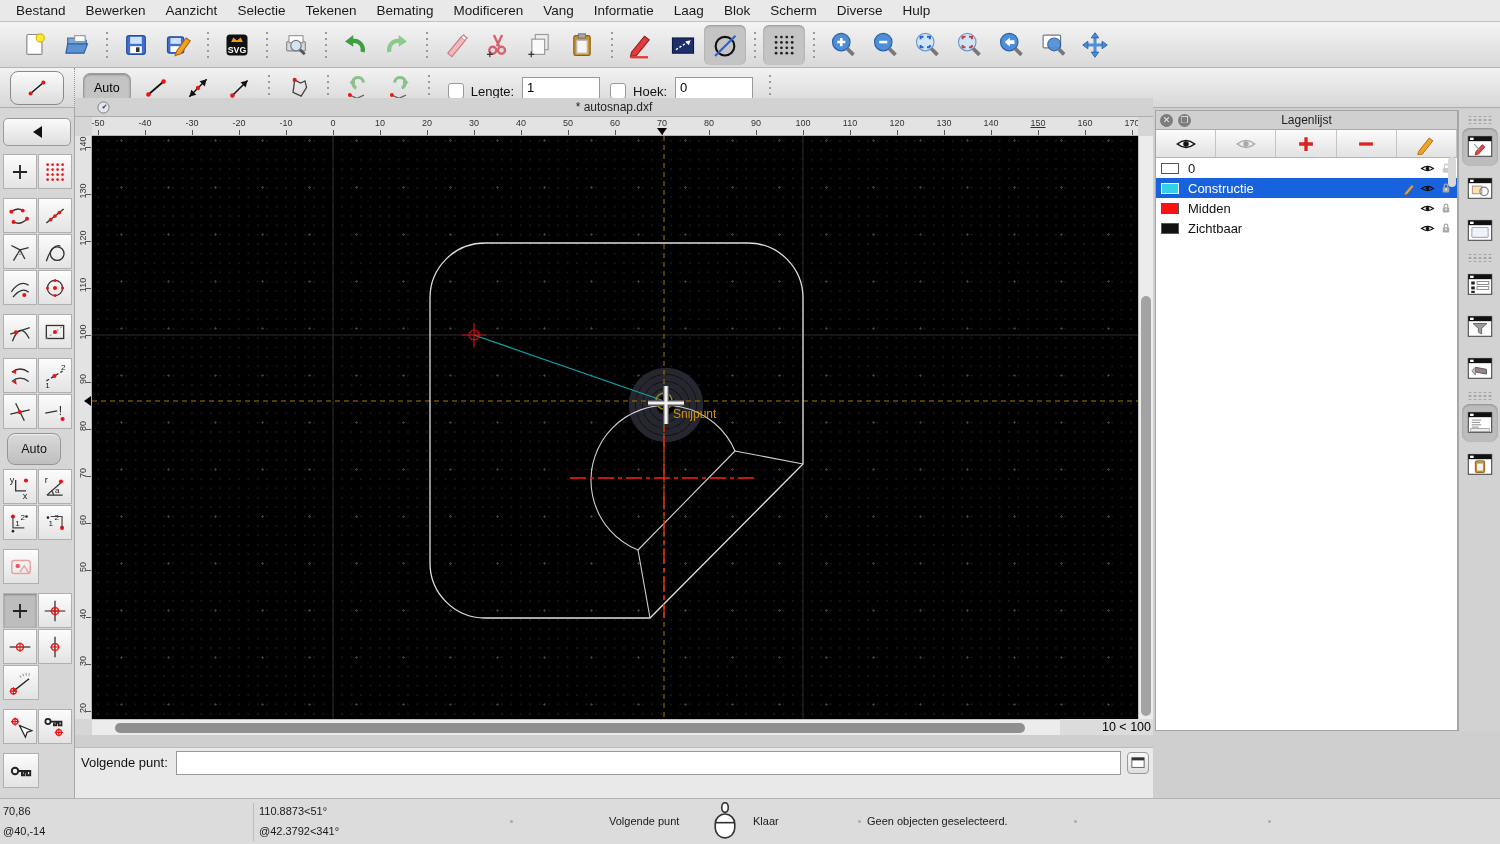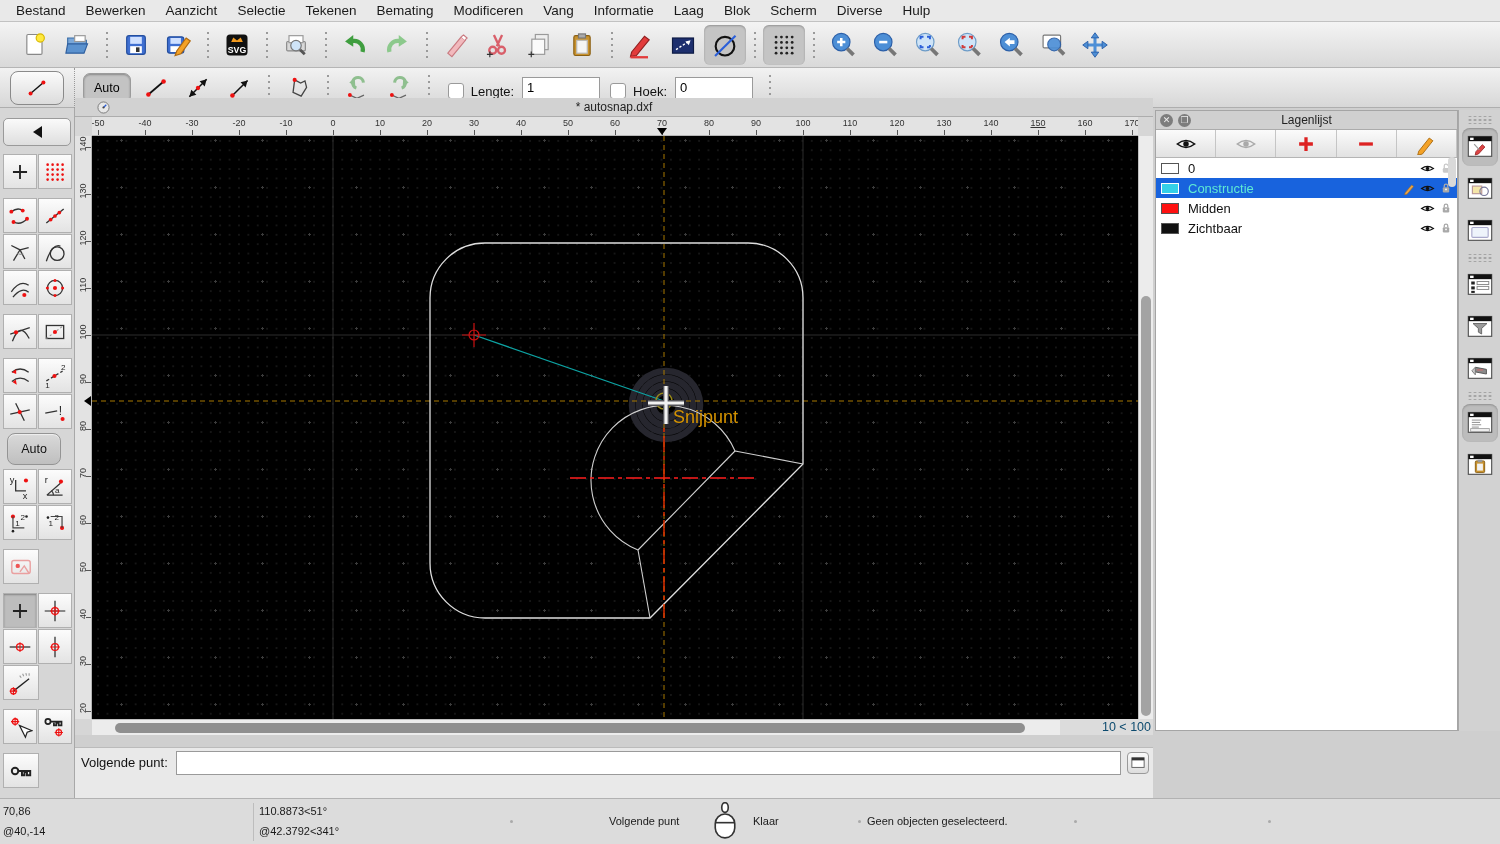--- a/index.html
+++ b/index.html
@@ -41,43 +41,43 @@
   .htick{position:absolute;bottom:0;width:1px;height:5px;background:#555;}
   #hmarker{position:absolute;bottom:0;width:0;height:0;border-left:5px solid transparent;border-right:5px solid transparent;border-top:7px solid #000;transform:translateX(-5px);}
   #vruler{position:absolute;left:0;top:38px;width:17px;height:583px;background:#e3e3e3;border-right:1px solid #b5b5b5;overflow:hidden;box-sizing:border-box;}
   .vtick-label{position:absolute;left:0px;width:16px;text-align:center;font-size:9px;color:#333;transform:rotate(-90deg);}
   .vtick{position:absolute;right:0;width:5px;height:1px;background:#555;}
   #vmarker{position:absolute;right:0;width:0;height:0;border-top:5px solid transparent;border-bottom:5px solid transparent;border-right:7px solid #000;transform:translateY(-5px);}
   #canvas{position:absolute;left:17px;top:38px;width:1046px;height:583px;background-color:#000;
     background-image:radial-gradient(circle,#3b3b3b 1.1px,transparent 1.4px),radial-gradient(circle,#161616 .8px,transparent 1px);
     background-size:47px 47px,9.4px 9.4px;background-position:6px 28px,1.4px .2px;overflow:hidden;}
   #canvas svg{position:absolute;left:0;top:0;}
-  #snaplabel{position:absolute;left:581px;top:271px;color:#d49200;font-size:18px;}
+  #snaplabel{position:absolute;left:581px;top:271px;color:#d49200;font-size:12px;}
   #vscroll{position:absolute;left:1063px;top:38px;width:15px;height:583px;background:#ececec;border-left:1px solid #c0c0c0;box-sizing:border-box;}
   #vscroll .thumb{position:absolute;left:2px;top:160px;width:10px;height:420px;background:#a3a3a3;border-radius:6px;}
   #hscroll{position:absolute;left:17px;top:621px;width:968px;height:16px;background:#ececec;border-top:1px solid #c0c0c0;box-sizing:border-box;}
   #hscroll .thumb{position:absolute;left:23px;top:3px;width:910px;height:10px;background:#8f8f8f;border-radius:6px;}
-  #zoomstat{position:absolute;left:985px;top:621px;width:93px;height:16px;background:#dcdcdc;font-size:12.5px;color:#0c4a6e;text-align:right;line-height:17px;padding-right:2px;box-sizing:border-box;}
+  #zoomstat{position:absolute;left:985px;top:621px;width:93px;height:16px;background:#dcdcdc;font-size:12.5px;color:#000000;text-align:right;line-height:17px;padding-right:2px;box-sizing:border-box;}
   
   #cmdpanel{position:absolute;left:75px;top:747px;width:1078px;height:51px;background:#e9e9e9;border-top:1px solid #bbb;box-sizing:border-box;}
   #cmdhist{height:21px;background:#fff;border-bottom:1px solid #ccc;font-size:12.5px;color:#0d0dcf;padding-left:6px;line-height:21px;}
   #cmdhist .pfx{font-style:italic;}
   #cmdrow{display:flex;align-items:center;height:29px;padding-left:6px;}
   #cmdrow .plabel{font-size:13px;margin-right:8px;white-space:nowrap;}
   #cmdinput{flex:1;height:20px;border:1px solid #9a9a9a;background:#fff;margin-right:6px;font-family:inherit;}
   #cmdtoggle{width:22px;height:22px;border:1px solid #9a9a9a;background:linear-gradient(#fafafa,#ddd);border-radius:4px;margin-right:4px;display:flex;align-items:center;justify-content:center;padding:0;}
   
   #layerpanel{position:absolute;left:1155px;top:110px;width:303px;height:621px;background:#fff;border:1px solid #a5a5a5;box-sizing:border-box;}
   #lp-header{height:18px;background:#d0d0d0;border-bottom:1px solid #ababab;position:relative;display:flex;align-items:center;justify-content:center;font-size:12px;color:#222;}
   .lp-circle{position:absolute;top:2.5px;width:13px;height:13px;border-radius:50%;background:#7d7d7d;color:#eee;font-size:9px;line-height:13px;text-align:center;}
   #lp-close{left:4px;} #lp-float{left:22px;}
   #lp-toolbar{height:27px;display:flex;border-bottom:1px solid #b5b5b5;}
   .lp-btn{flex:1;border-right:1px solid #c5c5c5;background:linear-gradient(#fbfbfb,#e2e2e2);display:flex;align-items:center;justify-content:center;}
   .lrow{height:20px;display:flex;align-items:center;font-size:13px;position:relative;background:#fff;}
-  .lrow.sel{background:#1863dd;color:#5eead4;}
+  .lrow.sel{background:#1863dd;color:#ffffff;}
   .lswatch{width:18px;height:11px;border:1px solid #555;margin:0 9px 0 5px;box-sizing:border-box;}
   .lrow.sel .lswatch{border-color:#fff;}
   .licons{position:absolute;right:4px;display:flex;align-items:center;gap:4px;}
   #lp-scroll{position:absolute;right:1px;top:46px;width:8px;height:30px;background:#d9d9d9;border-radius:4px;}
   
   #rightstrip{position:absolute;left:1458px;top:110px;width:42px;height:621px;background:#d2d2d2;border-left:1px solid #a8a8a8;box-sizing:border-box;display:flex;flex-direction:column;align-items:center;padding-top:4px;}
   .rs-dots{width:26px;height:8px;background-image:radial-gradient(circle,#9a9a9a 1px,transparent 1.3px);background-size:5px 4px;background-position:center;margin:2px 0;}
   .rs-btn{width:36px;height:38px;border-radius:8px;display:flex;align-items:center;justify-content:center;margin:2px 0;}
   .rs-btn.pressed{background:#bcbcbc;box-shadow:inset 0 1px 2px rgba(0,0,0,.25);}
   

